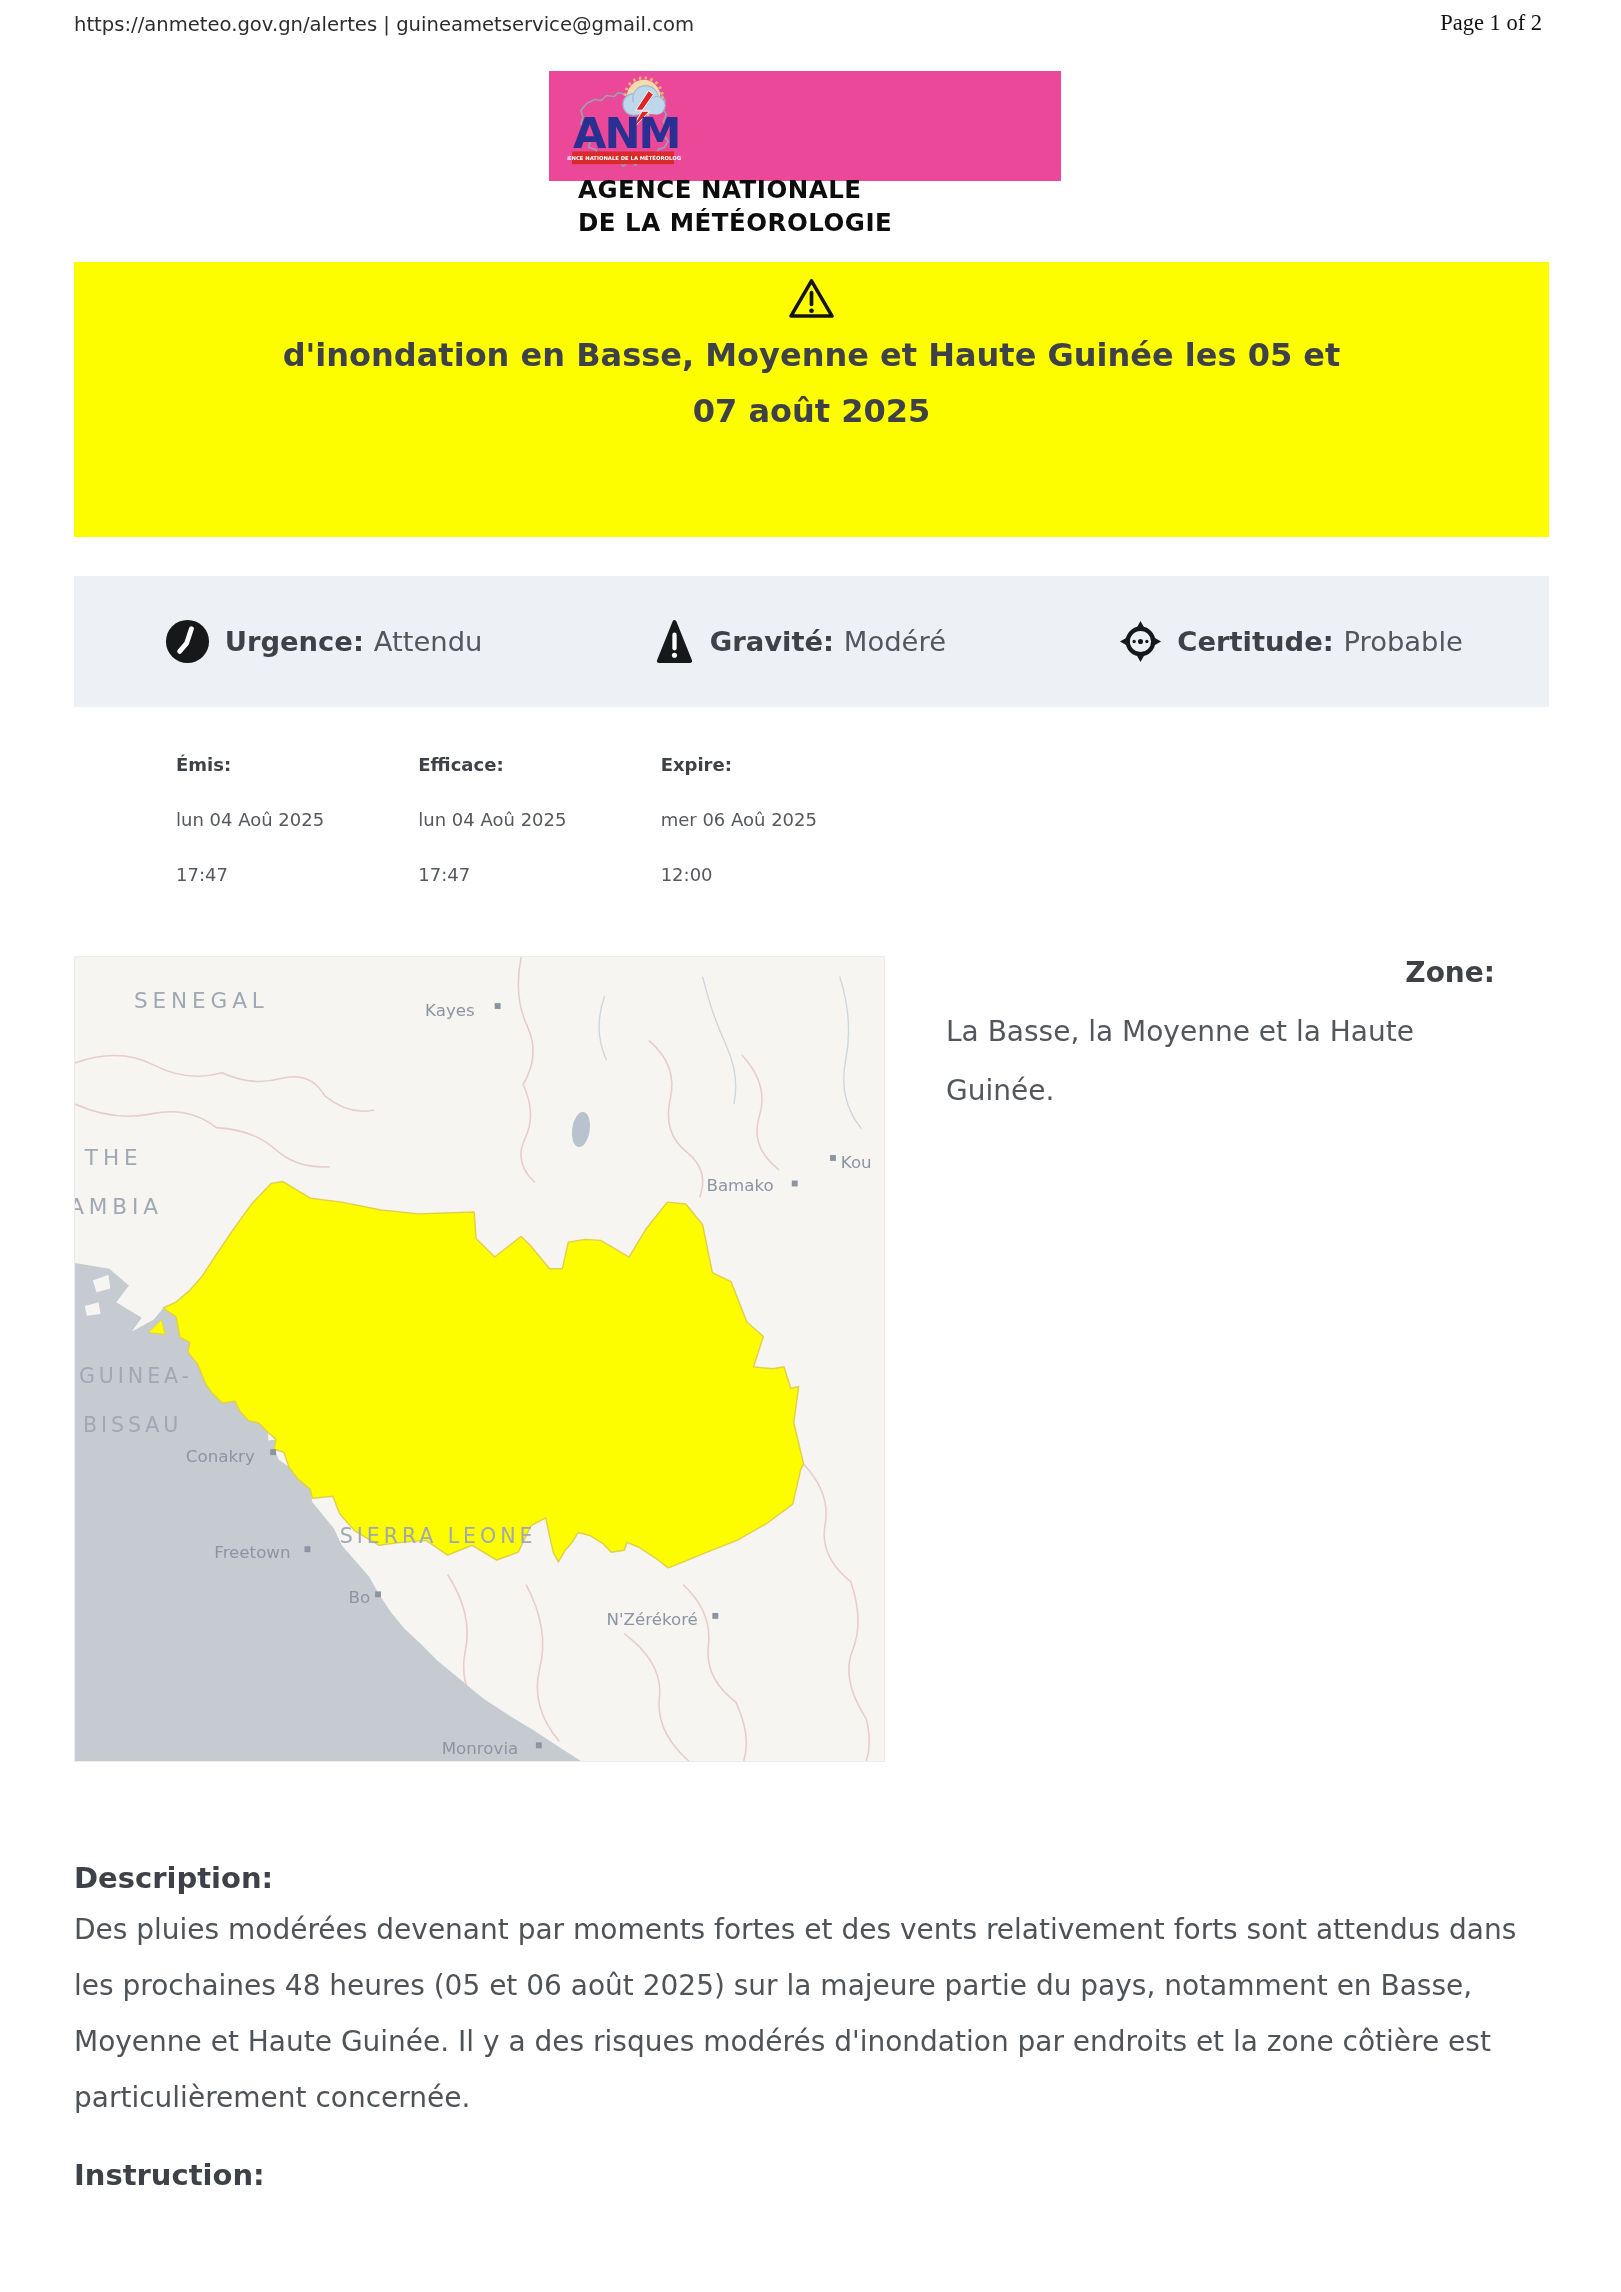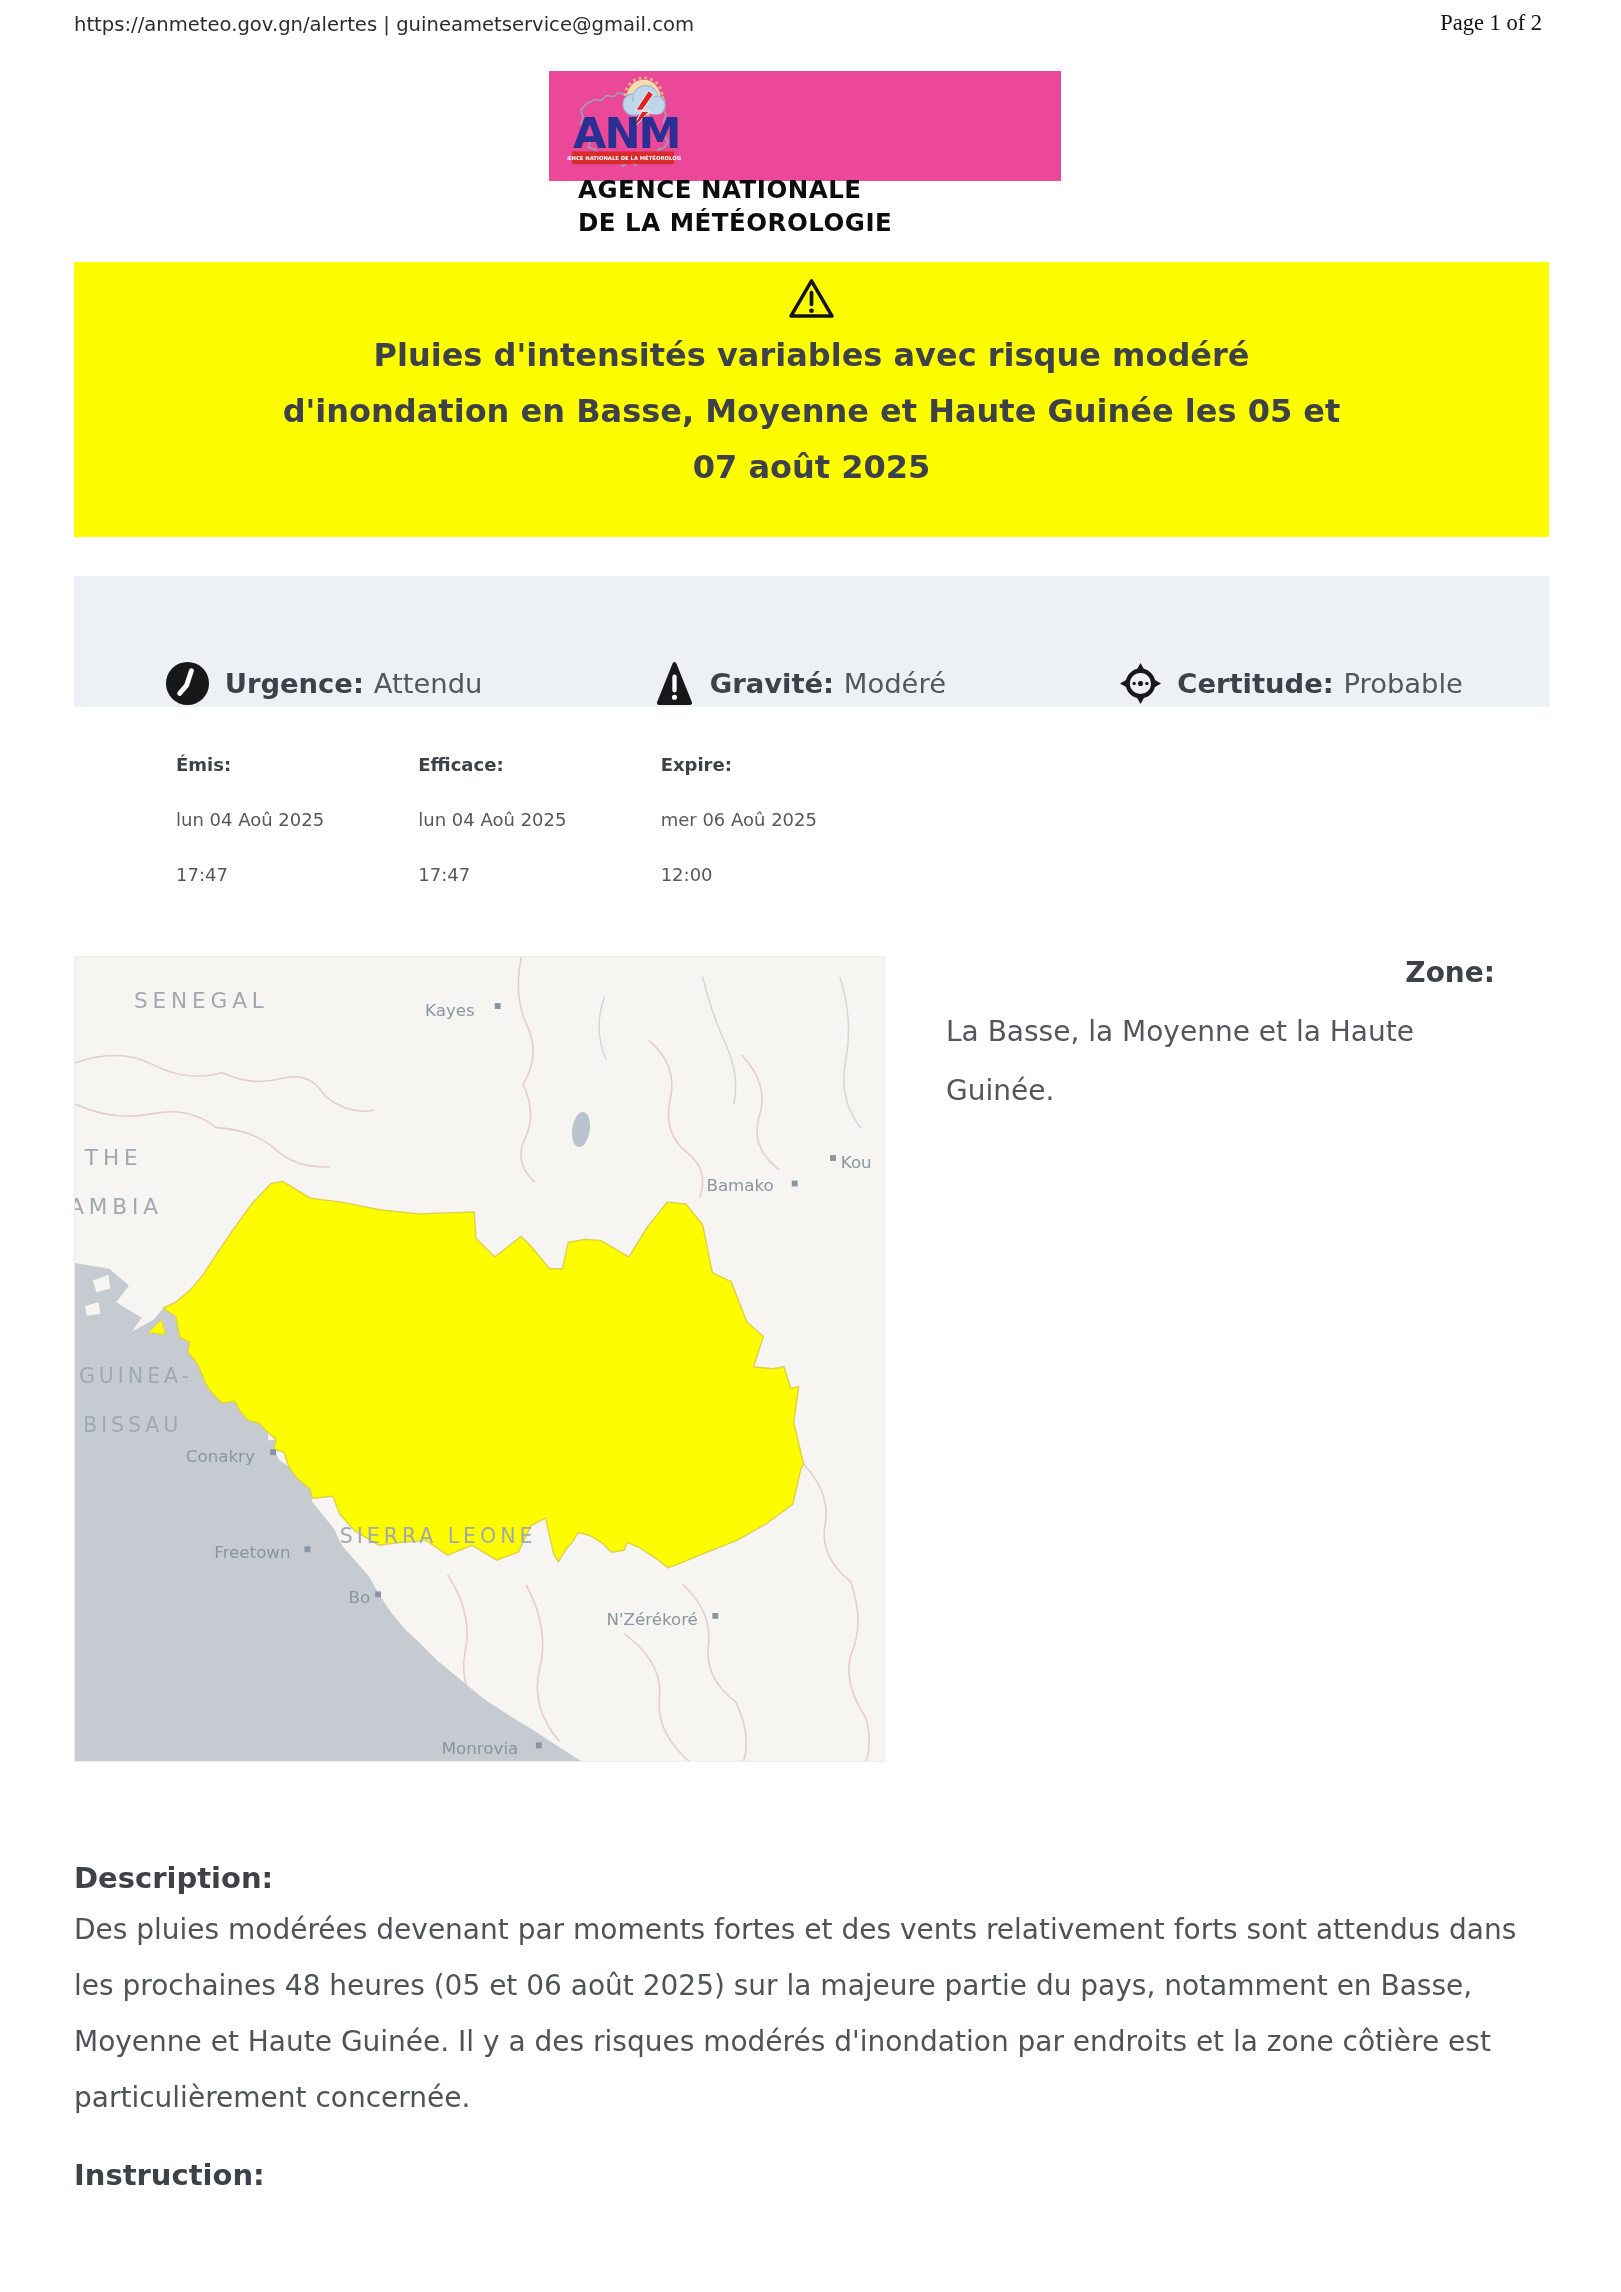--- a/index.html
+++ b/index.html
@@ -13,21 +13,21 @@
   .logo-wrap{position:absolute;left:549px;top:71px;width:512px;height:110px;background:#ec4899;
              display:flex;align-items:flex-start;flex-direction:column;}
   .logo-svg{margin-left:17.6px;flex:0 0 auto;}
   .org-name{margin-left:29px;font-weight:bold;color:#0d0d0d;font-size:24.5px;line-height:33px;letter-spacing:0.5px;}
   
   .banner{position:absolute;left:74px;top:262px;width:1475px;height:275px;background:#fdfd00;text-align:center;}
   .banner .warn{margin-top:13.7px;}
   .banner-title{margin:2px auto 0;width:1313px;font-size:32px;font-weight:bold;color:#3e4147;line-height:56px;}
   
   .infobar{position:absolute;left:74px;top:576px;width:1475px;height:131px;background:#edf1f6;
-           display:flex;align-items:flex-end;justify-content:space-between;
+           display:flex;align-items:center;justify-content:space-between;
            padding:0 86px 0 90px;box-sizing:border-box;}
   .meta-item{display:flex;align-items:center;font-size:27.4px;color:#53575c;}
   .meta-item .icon{margin-right:13.7px;display:flex;}
   .meta-label{font-weight:bold;color:#3e4147;margin-right:9.8px;}
   
   .dates{position:absolute;left:176px;top:737px;width:727px;display:flex;}
   .date-col{flex:1;text-align:left;font-size:18px;color:#55585d;line-height:55px;}
   .date-col .dlabel{font-weight:bold;color:#3e4147;}
   
   .map-box{position:absolute;left:74px;top:956px;width:809px;height:804px;border:1px solid #ececec;
@@ -83,21 +83,20 @@
     </div>
   </div>
 
   <div class="banner">
     <svg class="warn" width="49" height="45" viewBox="0 0 50 46">
       <path d="M25,5 L46,41 L4,41 Z" fill="none" stroke="#141414" stroke-width="3.6" stroke-linejoin="round"></path>
       <line x1="25" y1="17" x2="25" y2="29" stroke="#141414" stroke-width="3.8" stroke-linecap="round"></line>
       <circle cx="25" cy="35.5" r="2.4" fill="#141414"></circle>
     </svg>
     <div class="banner-title">
-      <div>Pluies d'intensités variables avec risque modéré</div>
       <div>d'inondation en Basse, Moyenne et Haute Guinée les 05 et</div>
       <div>07 août 2025</div>
     </div>
   </div>
 
   <div class="infobar">
     <div class="meta-item">
       <span class="icon">
         <svg width="47" height="47" viewBox="0 0 48 48">
           <circle cx="24" cy="24" r="22" fill="#17181a"></circle>

